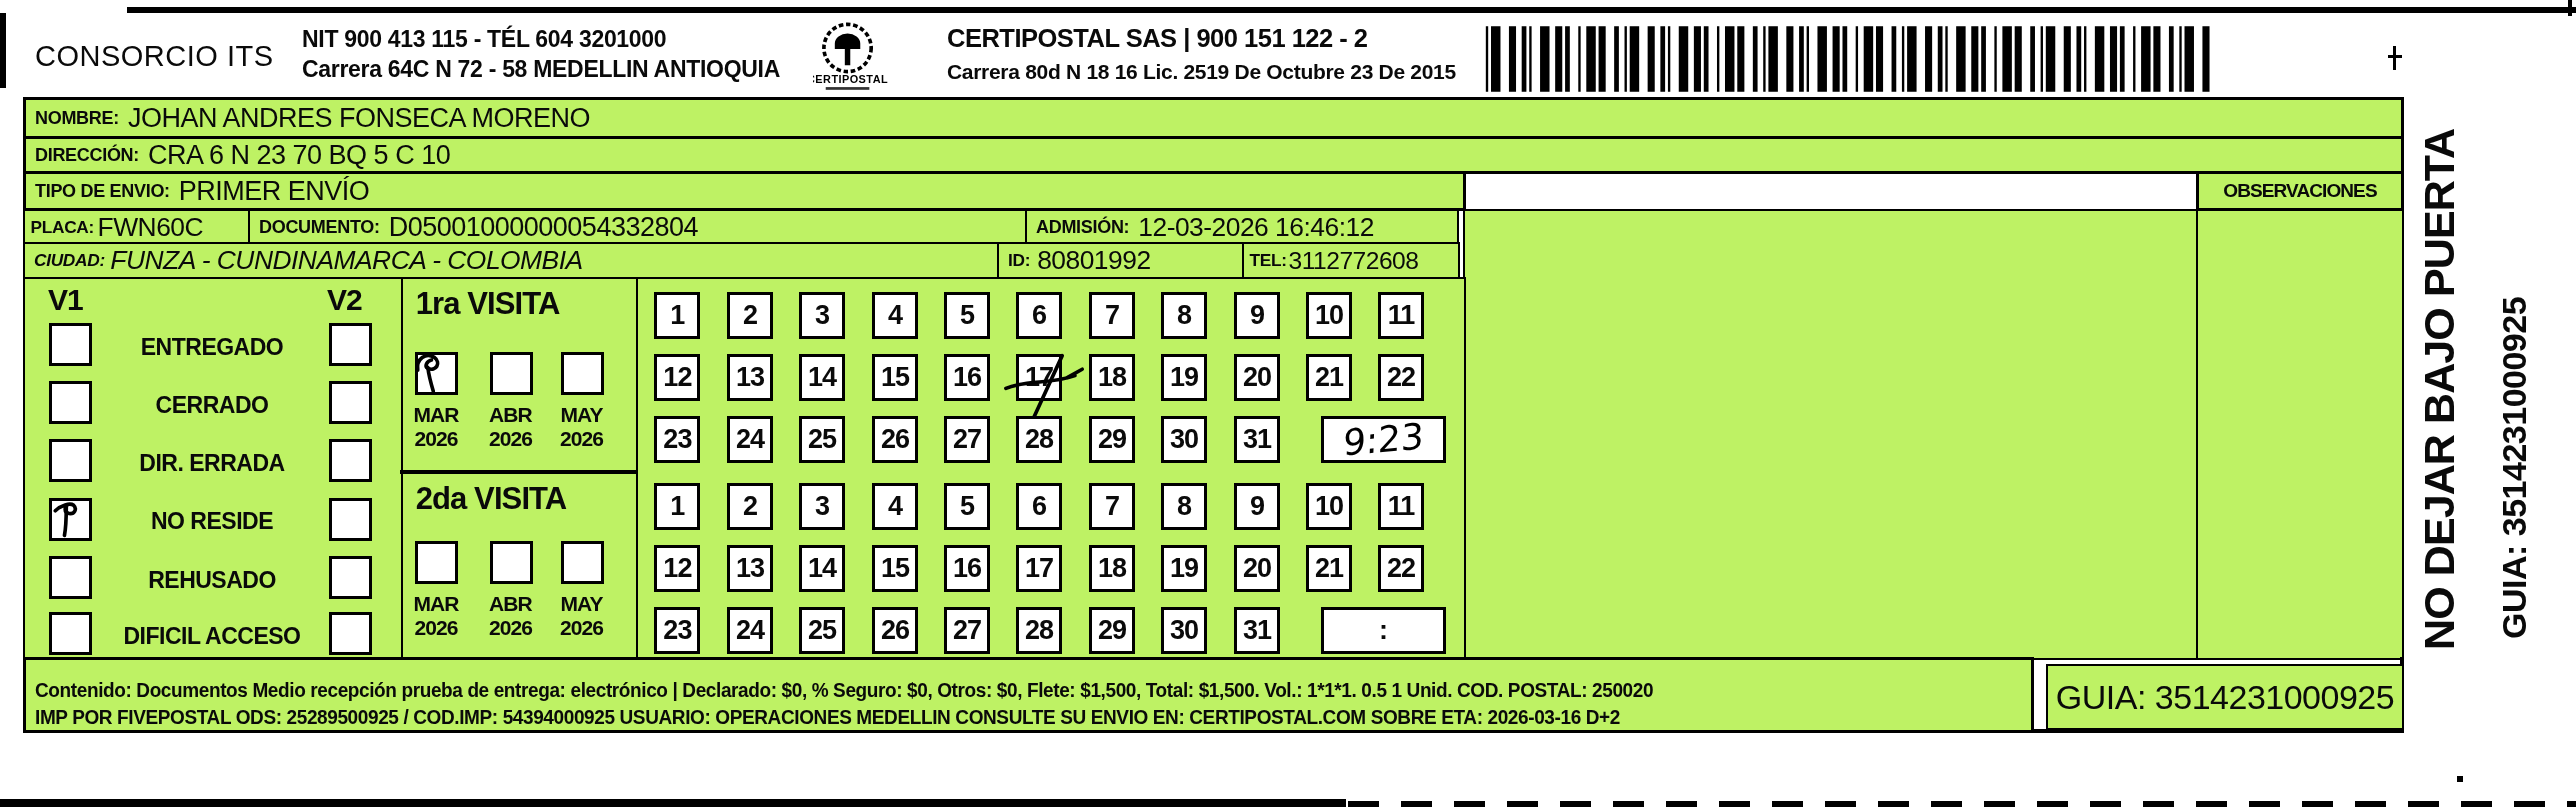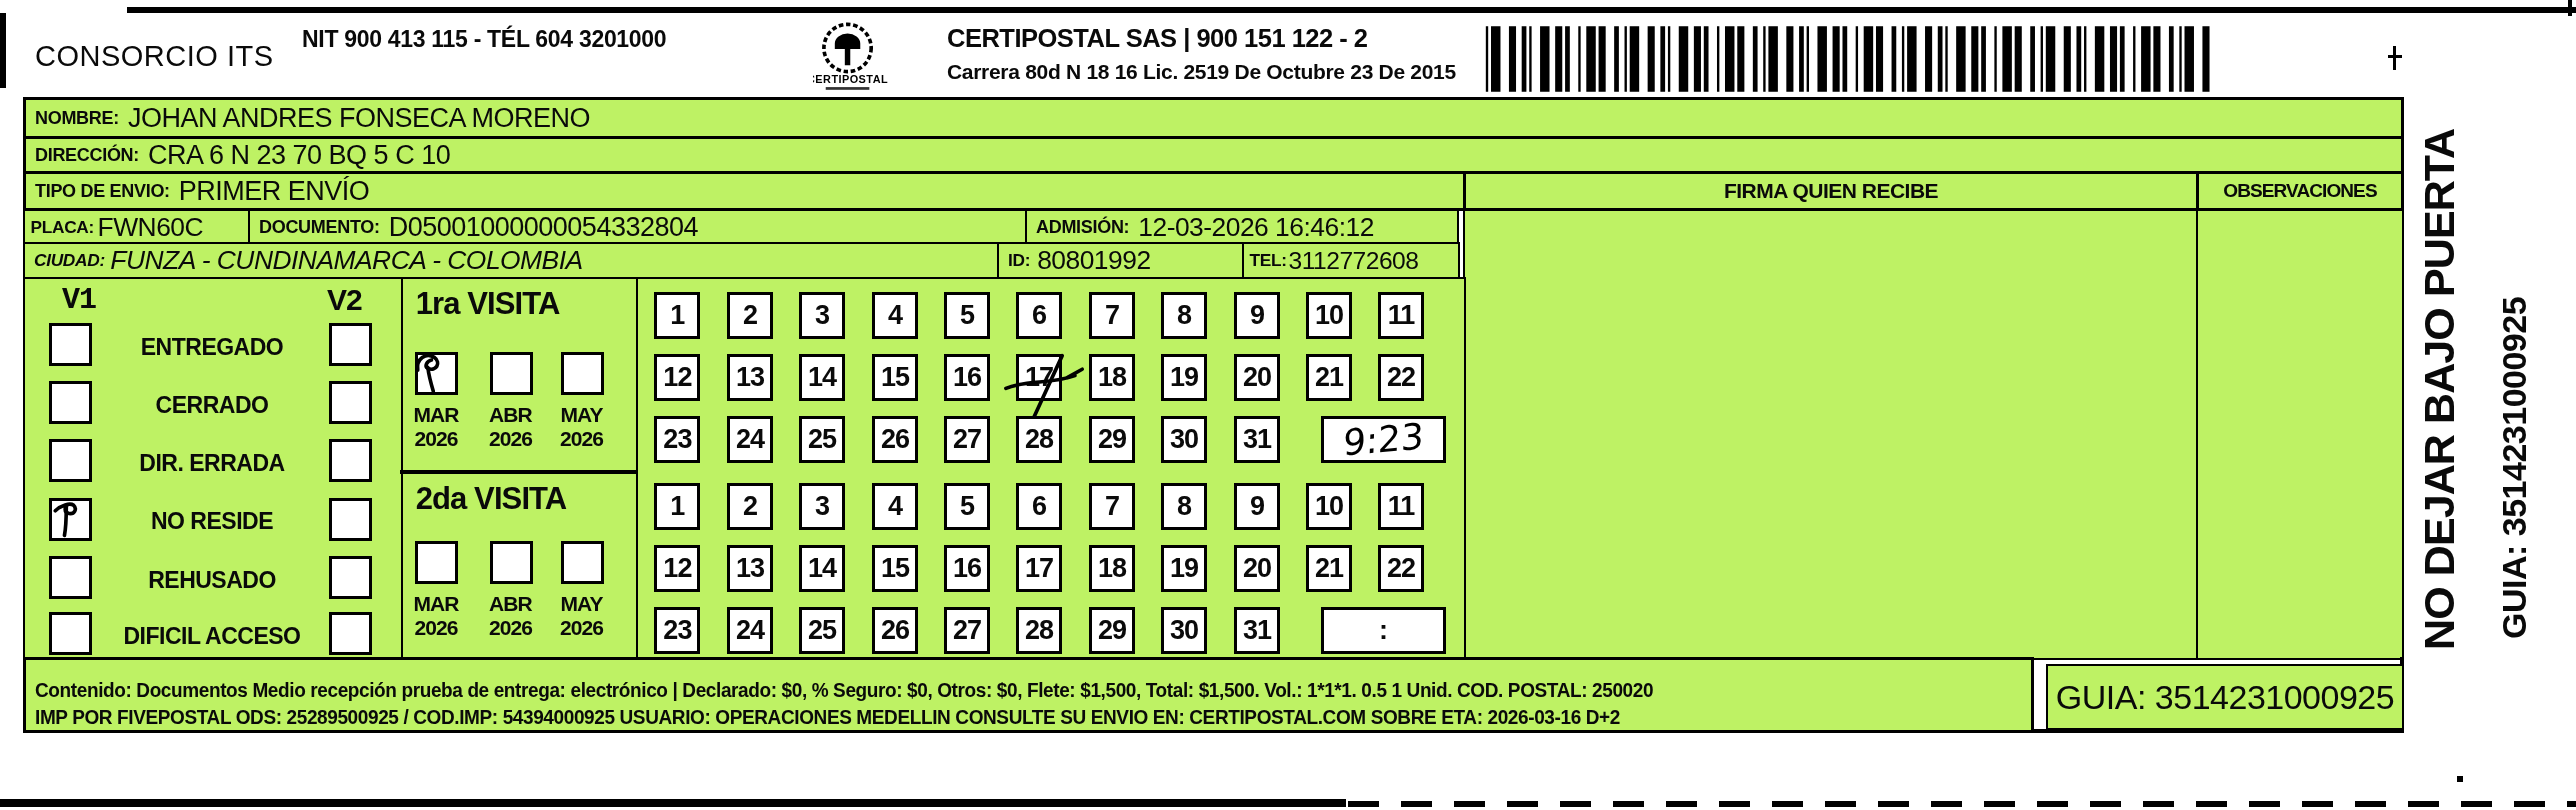--- a/index.html
+++ b/index.html
@@ -38,20 +38,21 @@
   <div class="abs" style="left:2568px;top:0;width:3.6px;height:16.4px;background:#000;"></div>
   <div class="abs" style="left:2393px;top:46px;width:2.7px;height:24px;background:#000;"></div>
   <div class="abs" style="left:2388px;top:55px;width:13.7px;height:2.7px;background:#000;"></div>
   <div class="abs" style="left:0;top:799px;width:1346px;height:8.2px;background:#000;"></div>
   <div class="abs" style="left:1348px;top:801px;width:1228px;height:6.4px;background:repeating-linear-gradient(90deg,#000 0 31px,transparent 31px 53px);"></div>
   <div class="abs" style="left:2457px;top:776px;width:6.4px;height:6.4px;background:#000;"></div>
 
   <div class="abs" style="left:35px;top:40px;font-size:29px;letter-spacing:0.5px;">CONSORCIO ITS</div>
   <div class="abs" style="left:302px;top:24px;font-size:23px;font-weight:700;line-height:30px;letter-spacing:-0.3px;">
     <div>NIT 900 413 115 - TÉL 604 3201000</div>
+    <div>Carrera 64C N 72 - 58 MEDELLIN ANTIOQUIA</div>
   </div>
 
   <svg class="abs" style="left:813px;top:18px;" width="100" height="80" viewBox="0 0 110 88">
     <circle cx="38" cy="33" r="26" fill="none" stroke="#000" stroke-width="4" stroke-dasharray="5 3"></circle>
     <path d="M24 28 A14 11 0 0 1 52 28 L52 34 L41 34 L41 52 L35 52 L35 34 L24 34 Z" fill="#000"></path>
     <text x="38" y="71" text-anchor="middle" font-family="Liberation Sans, sans-serif" font-size="12" font-weight="700" letter-spacing="0.5" fill="#000">CERTIPOSTAL</text>
     <rect x="14" y="76" width="48" height="3" fill="#000" opacity="0.8"></rect>
   </svg>
 
   <div class="abs" style="left:947px;top:24px;">
@@ -138,23 +139,20 @@
       <span class="val" style="font-size:27px;">CRA 6 N 23 70 BQ 5 C 10</span>
     </div>
   </div>
 
   <div class="cell cell-thick" style="left:23px;top:171px;width:1443px;height:40px;">
     <div class="row-flex">
       <span class="lbl" style="font-size:18px;">TIPO DE ENVIO:</span>
       <span class="val" style="font-size:27px;">PRIMER ENVÍO</span>
     </div>
   </div>
-  <div class="cell cell-thick" style="left:1463px;top:171px;width:736px;height:40px;">
-    <div class="hdr-center" style="font-size:21px;letter-spacing:-0.5px;">FIRMA QUIEN RECIBE</div>
-  </div>
   <div class="cell cell-thick" style="left:2196px;top:171px;width:208px;height:40px;">
     <div class="hdr-center" style="font-size:19px;letter-spacing:-0.9px;">OBSERVACIONES</div>
   </div>
 
   <div class="cell" style="left:23px;top:209px;width:228px;height:36px;">
     <div class="row-flex" style="gap:3.6px;padding-left:5.5px;">
       <span class="lbl" style="font-size:17.3px;">PLACA:</span>
       <span class="val" style="font-size:26.4px;">FWN60C</span>
     </div>
   </div>
@@ -187,21 +185,21 @@
     <div class="row-flex" style="gap:1.8px;padding-left:5.5px;">
       <span class="lbl" style="font-size:17.3px;">TEL:</span>
       <span class="val" style="font-size:24.6px;">3112772608</span>
     </div>
   </div>
 
   <div class="cell" style="left:1463px;top:209px;width:736px;height:451px;"></div>
   <div class="cell" style="left:2196px;top:209px;width:208px;height:451px;"></div>
 
   <div class="cell" style="left:23px;top:277px;width:381px;height:382px;">
-    <div class="vhead" style="left:37px;top:3.6px;font-family:Liberation Mono, monospace;">V1</div>
+    <div class="vhead" style="left:23px;top:3.6px;">V1</div>
     <div class="vhead" style="left:302px;top:3.6px;">V2</div>
     <div id="status-rows">
         <div class="chkbox" style="left: 24px; top: 44px;"></div>
         <div class="statuslabel" style="top: 55px;">ENTREGADO</div>
         <div class="chkbox" style="left: 304px; top: 44px;"></div>
         <div class="chkbox" style="left: 24px; top: 102px;"></div>
         <div class="statuslabel" style="top: 113px;">CERRADO</div>
         <div class="chkbox" style="left: 304px; top: 102px;"></div>
         <div class="chkbox" style="left: 24px; top: 160px;"></div>
         <div class="statuslabel" style="top: 171px;">DIR. ERRADA</div>

